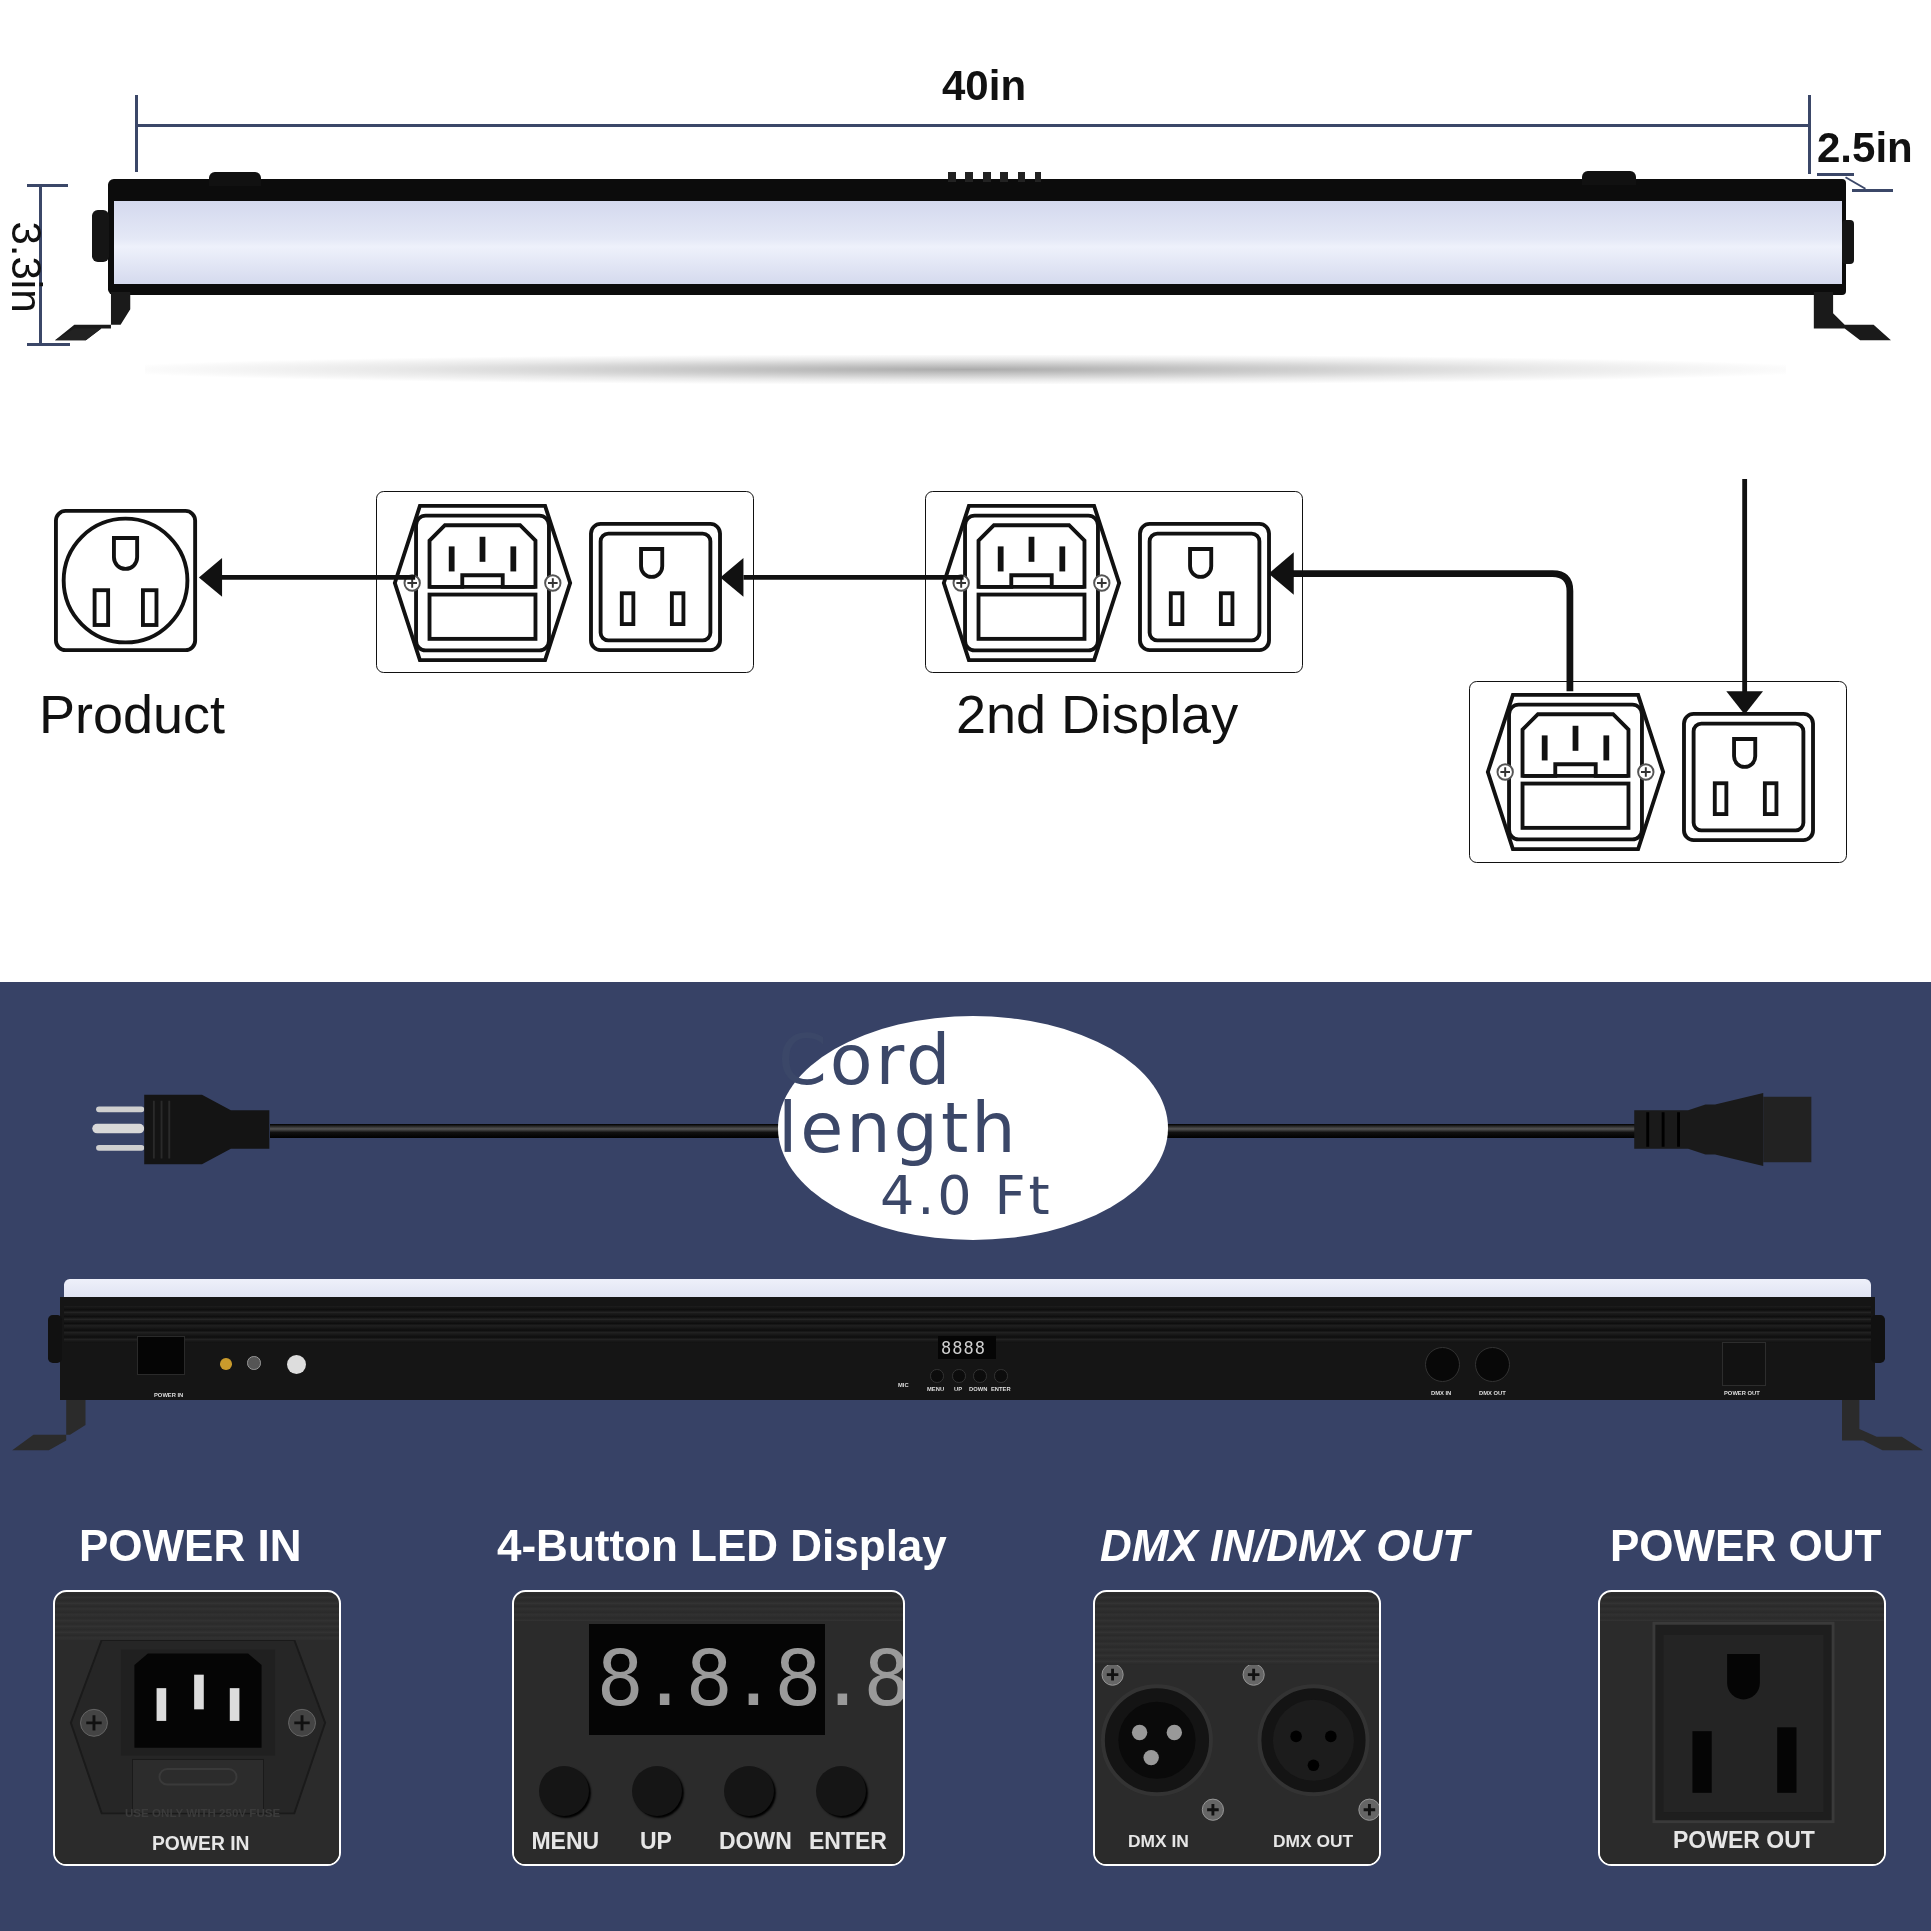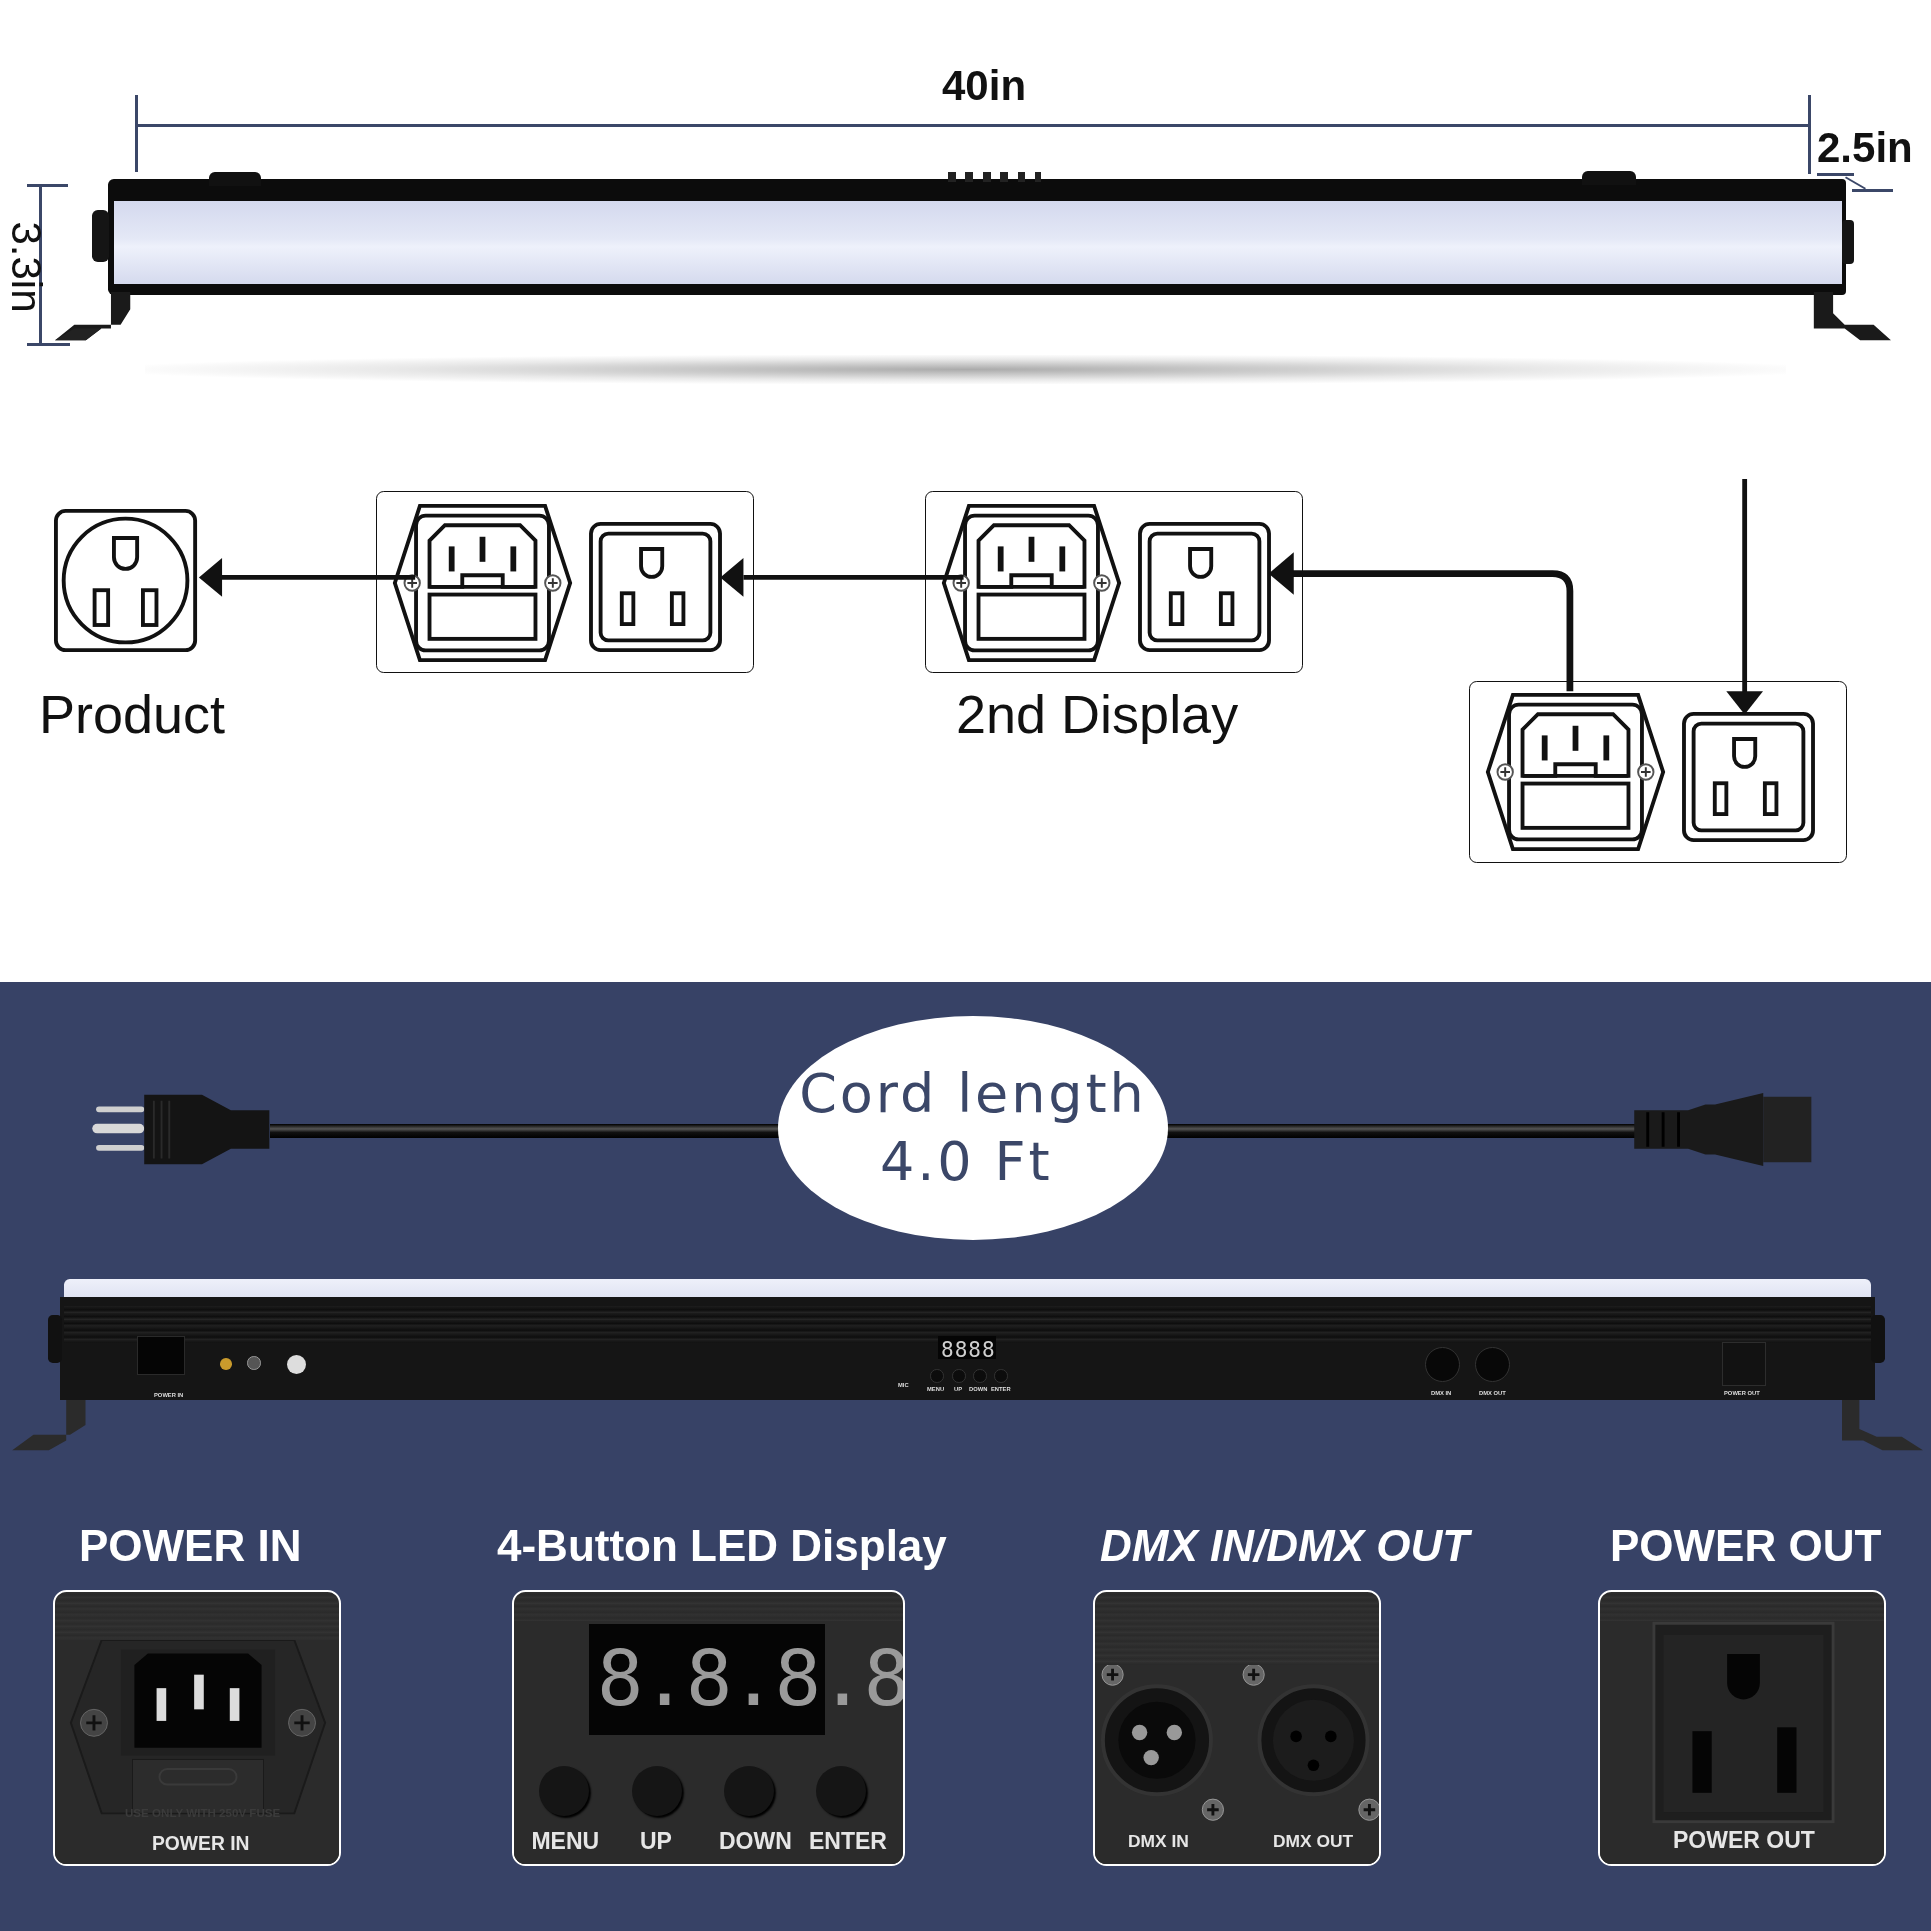--- a/index.html
+++ b/index.html
@@ -35,21 +35,21 @@
 
   
   #bottom { position: absolute; left: 0; top: 982px; width: 1931px; height: 949px; background: #374266; }
 
   .cord-oval {
     position: absolute; left: 778px; top: 1016px; width: 390px; height: 224px;
     background: #ffffff; border-radius: 50%;
     display: flex; flex-direction: column; align-items: center; justify-content: center;
     color: #3b4768; font-family: "DejaVu Sans", sans-serif;
   }
-  .cord-oval .l1 { font-size: 54px; letter-spacing: 2.9px; line-height: 68px; }
+  .cord-oval .l1 { font-size: 70px; letter-spacing: 2.9px; line-height: 68px; }
   .cord-oval .l2 { font-size: 54px; letter-spacing: 2.9px; line-height: 68px; margin-right: 13.5px; }
 
   .feature-title {
     position: absolute; color: #ffffff; font-size: 44px; font-weight: 700; white-space: nowrap;
     text-align: center;
   }
   .feature-card {
     position: absolute; border: 2.9px solid #ffffff; border-radius: 13.5px; overflow: hidden;
     background: repeating-linear-gradient(180deg, #303030 0px, #2a2a2a 2.9px, #333 5.8px);
   }
@@ -244,21 +244,21 @@
   <polygon points="8,0 26,0 26,30 44,38 70,38 92,52 50,52 30,42 8,42" fill="#2b2b2b"></polygon>
 </svg>
 
 <div class="abs" style="left:137px; top:1336px; width:48px; height:39px; background:#050505; border:1.9px solid #2a2a2a;"></div>
 <div class="tiny-label" style="left:154px; top:1392px;">POWER IN</div>
 <div class="abs" style="left:220px; top:1358px; width:11.6px; height:11.6px; border-radius:50%; background:#c99a2c;"></div>
 <div class="abs" style="left:247px; top:1356px; width:13.5px; height:13.5px; border-radius:50%; background:#555; border:1.9px solid #999;"></div>
 <div class="abs" style="left:287px; top:1355px; width:19.3px; height:19.3px; border-radius:50%; background:#ddd;"></div>
 
 <div class="abs" style="left:938px; top:1336px; width:58px; height:23px; background:#050505;"></div>
-<div class="seg" style="left:941px; top:1338px; font-size:21px; letter-spacing:1px;">8888</div>
+<div class="seg" style="left:941px; top:1338px; font-size:17px; letter-spacing:1px;">8888</div>
 <div class="abs" style="left:930px; top:1369px; width:13.5px; height:13.5px; border-radius:50%; background:#0c0c0c; border:1px solid #333;"></div>
 <div class="abs" style="left:952px; top:1369px; width:13.5px; height:13.5px; border-radius:50%; background:#0c0c0c; border:1px solid #333;"></div>
 <div class="abs" style="left:973px; top:1369px; width:13.5px; height:13.5px; border-radius:50%; background:#0c0c0c; border:1px solid #333;"></div>
 <div class="abs" style="left:994px; top:1369px; width:13.5px; height:13.5px; border-radius:50%; background:#0c0c0c; border:1px solid #333;"></div>
 <div class="tiny-label" style="left:898px; top:1382px;">MIC</div>
 <div class="tiny-label" style="left:927px; top:1386px;">MENU</div>
 <div class="tiny-label" style="left:954px; top:1386px;">UP</div>
 <div class="tiny-label" style="left:969px; top:1386px;">DOWN</div>
 <div class="tiny-label" style="left:991px; top:1386px;">ENTER</div>
 

